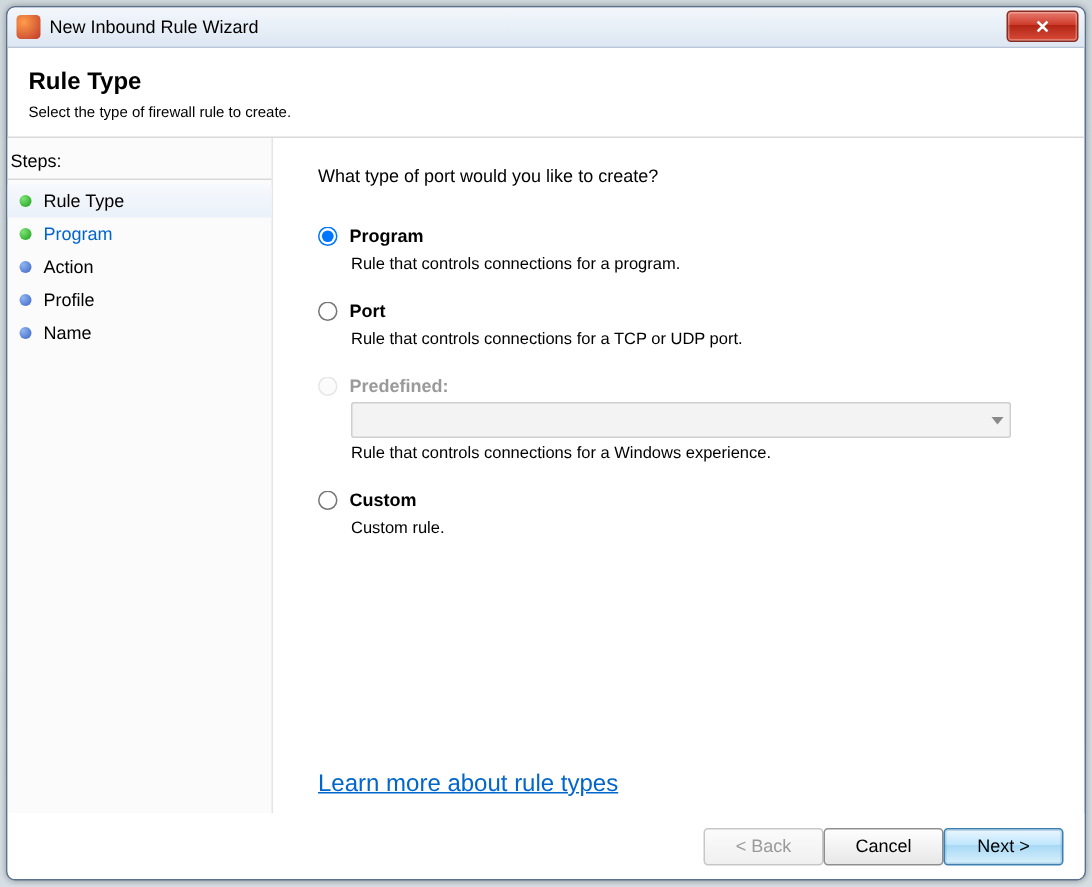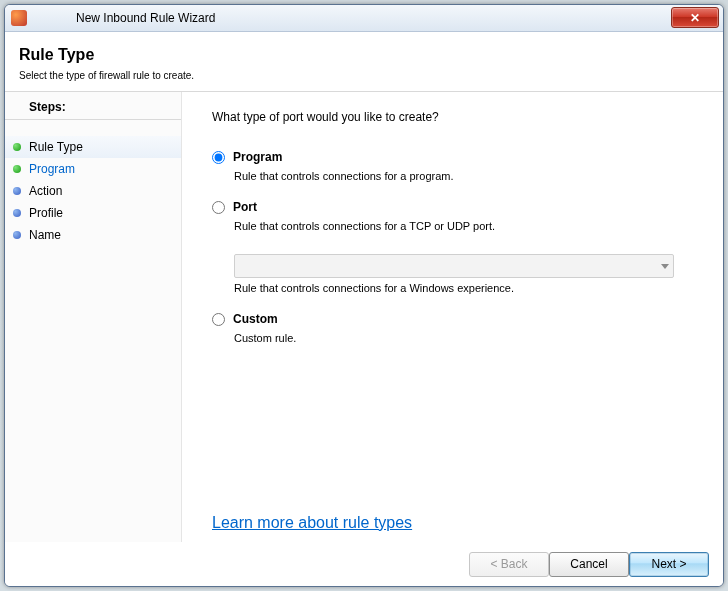--- a/index.html
+++ b/index.html
@@ -24,21 +24,20 @@
     display:flex;flex-direction:column;
     overflow:hidden;
   }
   .titlebar{
     height:26px;
     background:linear-gradient(#f3f7fb,#dde7f2);
     border-bottom:1px solid #b8c6d8;
     display:flex;align-items:center;
     padding:0 4px 0 6px;
     position:relative;
-    gap:43px;
   }
   .title-icon{
     width:16px;height:16px;margin-right:6px;
     background:radial-gradient(circle at 30% 30%,#ff9c4a,#c0392b);
     border-radius:3px;
   }
   .title-text{font-size:12px;color:#000;}
   .close-btn{
     position:absolute;right:4px;top:2px;
     width:46px;height:19px;
@@ -60,22 +59,22 @@
     flex:1;display:flex;border-top:1px solid #d9d9d9;min-height:0;
   }
   .sidebar{
     width:176px;
     background:#fbfbfb;
     border-right:1px solid #e5e5e5;
     padding:5px 0;
     flex:none;
   }
   .steps-title{
-    font-weight:bold;padding:3px 10px 5px 24px;font-size:12px;
-    border-bottom:1px solid #d9d9d9;margin-bottom:16px;
+    font-weight:normal;padding:3px 10px 5px 2px;font-size:12px;
+    border-bottom:1px solid #d9d9d9;margin-bottom:3px;
   }
   .step-item{
     display:flex;align-items:center;gap:8px;
     padding:4px 8px;cursor:default;font-size:12px;
   }
   .step-item.active{background:linear-gradient(#f6f9fd,#eaf1f9);}
   .step-item.link{color:#0066cc;}
   .bullet{
     width:8px;height:8px;border-radius:50%;
     flex:none;
@@ -188,20 +187,24 @@
       </div>
       <div class="opt-desc">Rule that controls connections for a program.</div>
 
       <div class="opt-row">
         <input type="radio" name="ruletype" style="">
         <span class="opt-label">Port</span>
       </div>
       <div class="opt-desc">Rule that controls connections for a TCP or UDP port.</div>
 
       <div class="opt-disabled">
+        <div class="opt-row">
+          <input type="radio" name="ruletype" disabled="" style="">
+          <span class="opt-label">Predefined:</span>
+        </div>
         <div class="predef-select">
           <span></span>
           <span class="chev"></span>
         </div>
         <div class="opt-desc" style="margin-top:4px">Rule that controls connections for a Windows experience.</div>
       </div>
 
       <div class="opt-row">
         <input type="radio" name="ruletype" style="">
         <span class="opt-label">Custom</span>

